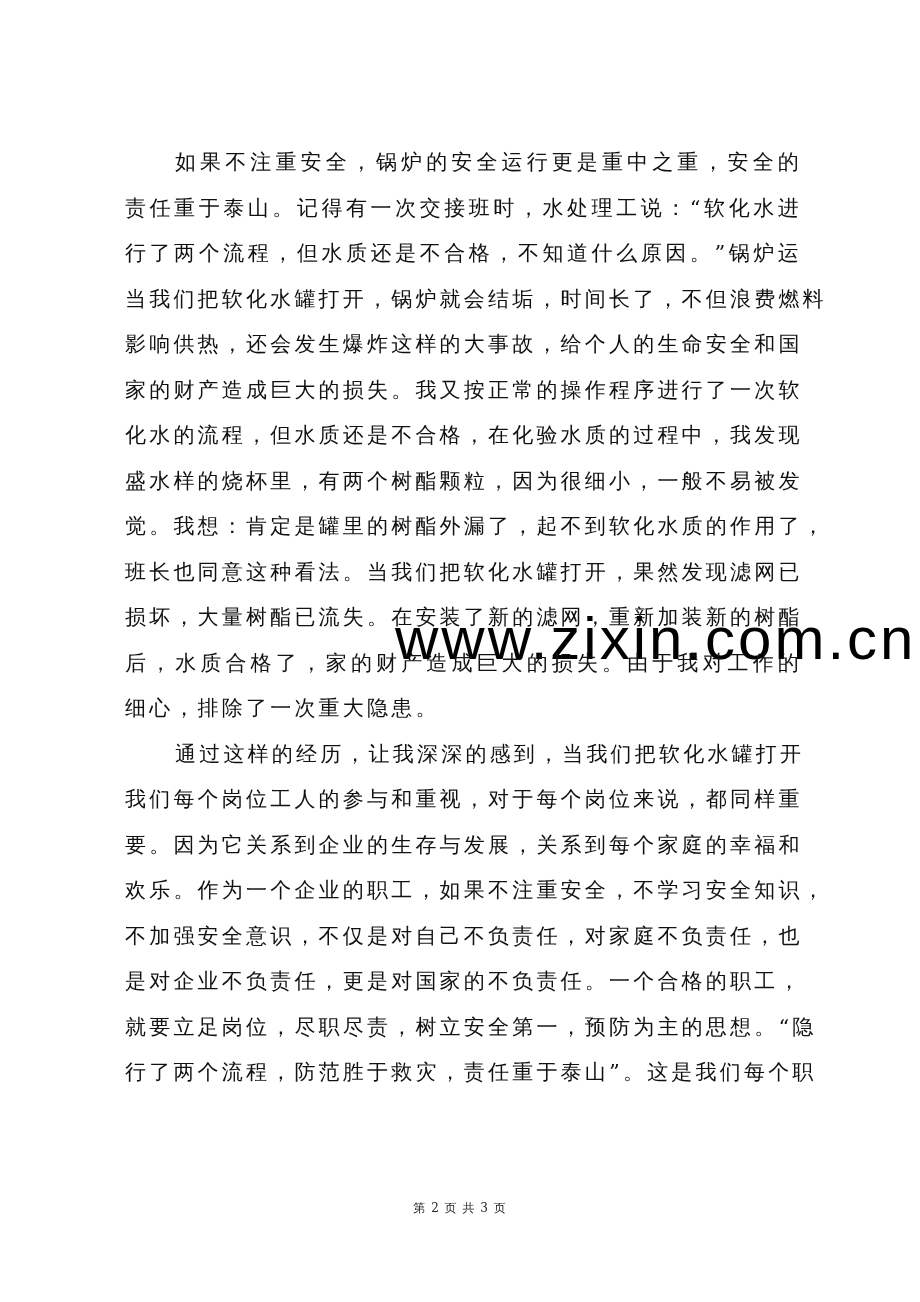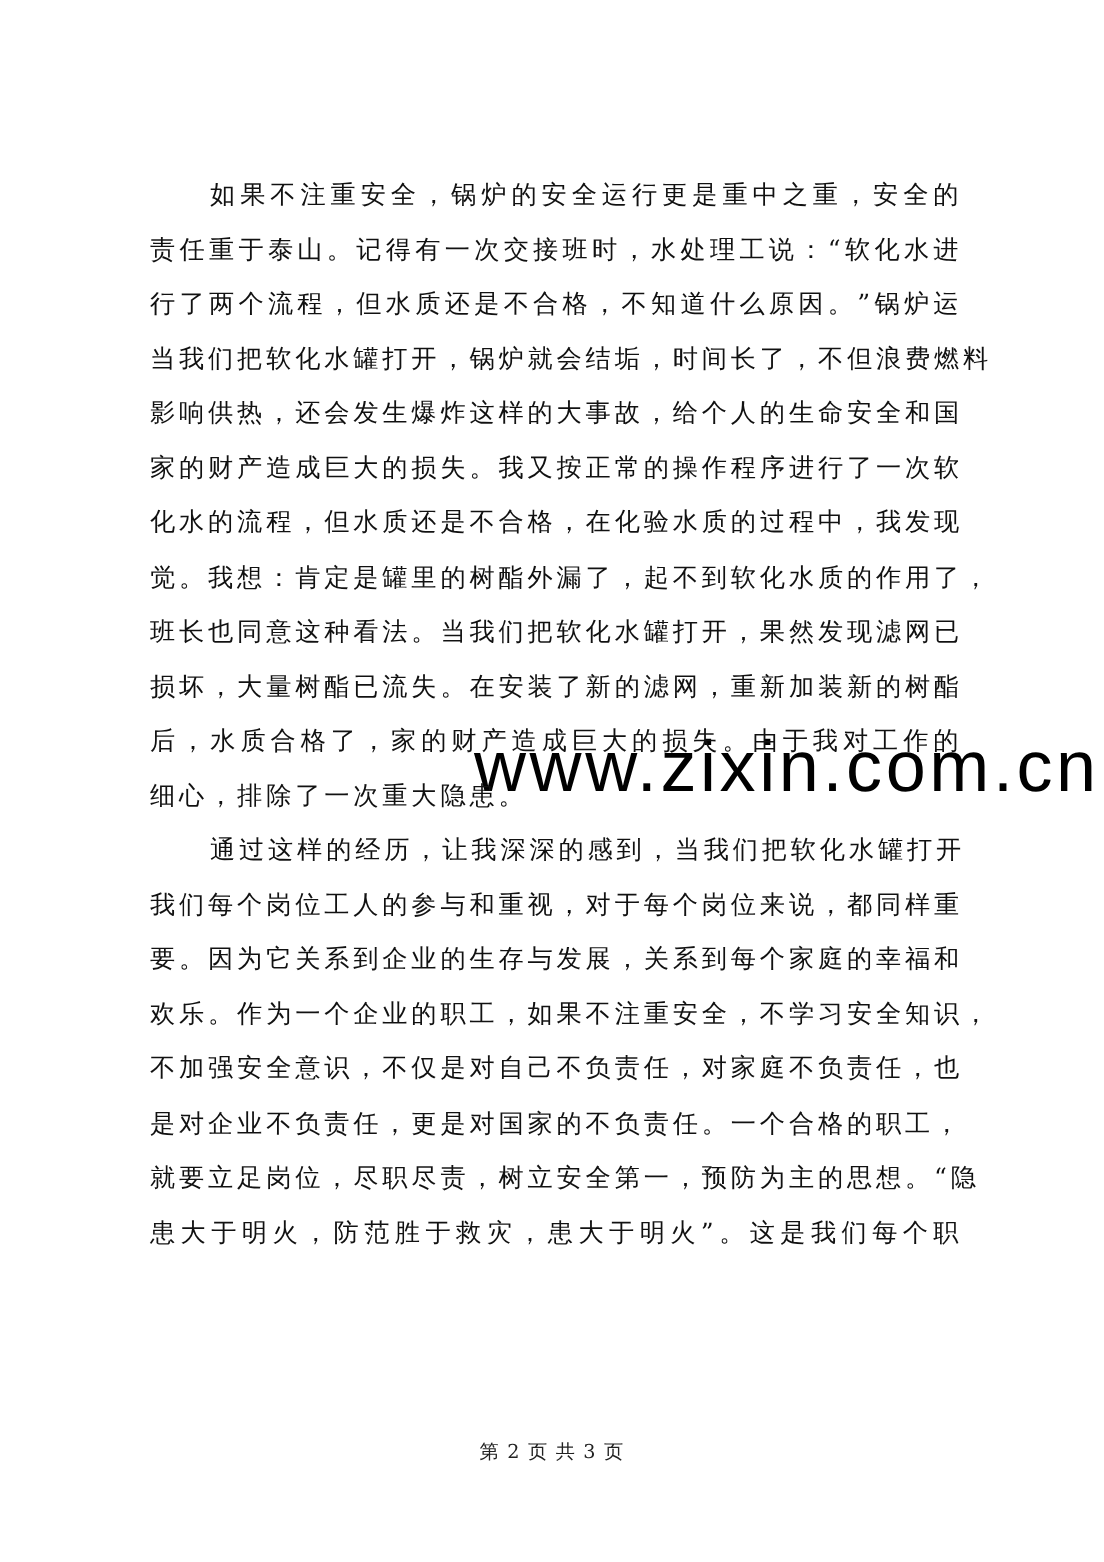--- a/index.html
+++ b/index.html
@@ -57,54 +57,55 @@
       z-index: 0;
       user-select: none;
     }
     .body-text { z-index: 1; }
     .footer {
       position: absolute;
       left: 0;
       width: 920px;
       top: 1200px;
       text-align: center;
-      font-size: 16px;
+      font-size: 12px;
       color: #222222;
       letter-spacing: 1px;
     }
   </style>
 </head>
 <body>
 
 <div class="page">
   <div class="watermark">www.zixin.com.cn</div>
 
   <div class="body-text">
 
     <div>
       <div class="line indent">如果不注重安全，锅炉的安全运行更是重中之重，安全的</div>
       <div class="line">责任重于泰山。记得有一次交接班时，水处理工说：“软化水进</div>
       <div class="line">行了两个流程，但水质还是不合格，不知道什么原因。”锅炉运</div>
       <div class="line">当我们把软化水罐打开，锅炉就会结垢，时间长了，不但浪费燃料</div>
       <div class="line">影响供热，还会发生爆炸这样的大事故，给个人的生命安全和国</div>
       <div class="line">家的财产造成巨大的损失。我又按正常的操作程序进行了一次软</div>
       <div class="line">化水的流程，但水质还是不合格，在化验水质的过程中，我发现</div>
+      <div class="line">盛水样的烧杯里，有两个树酯颗粒，因为很细小，一般不易被发</div>
       <div class="line">觉。我想：肯定是罐里的树酯外漏了，起不到软化水质的作用了，</div>
       <div class="line">班长也同意这种看法。当我们把软化水罐打开，果然发现滤网已</div>
       <div class="line">损坏，大量树酯已流失。在安装了新的滤网，重新加装新的树酯</div>
       <div class="line">后，水质合格了，家的财产造成巨大的损失。由于我对工作的</div>
       <div class="line last">细心，排除了一次重大隐患。</div>
     </div>
 
     <div>
       <div class="line indent">通过这样的经历，让我深深的感到，当我们把软化水罐打开</div>
       <div class="line">我们每个岗位工人的参与和重视，对于每个岗位来说，都同样重</div>
       <div class="line">要。因为它关系到企业的生存与发展，关系到每个家庭的幸福和</div>
       <div class="line">欢乐。作为一个企业的职工，如果不注重安全，不学习安全知识，</div>
       <div class="line">不加强安全意识，不仅是对自己不负责任，对家庭不负责任，也</div>
       <div class="line">是对企业不负责任，更是对国家的不负责任。一个合格的职工，</div>
       <div class="line">就要立足岗位，尽职尽责，树立安全第一，预防为主的思想。“隐</div>
-      <div class="line">患大于明火，防范胜于救灾，患大于明火”。这是我们每个职</div>
+      <div class="line">行了两个流程，防范胜于救灾，责任重于泰山”。这是我们每个职</div>
     </div>
   </div>
 
   <div class="footer">第 2 页  共 3 页</div>
 </div>
 
 </body></html>

